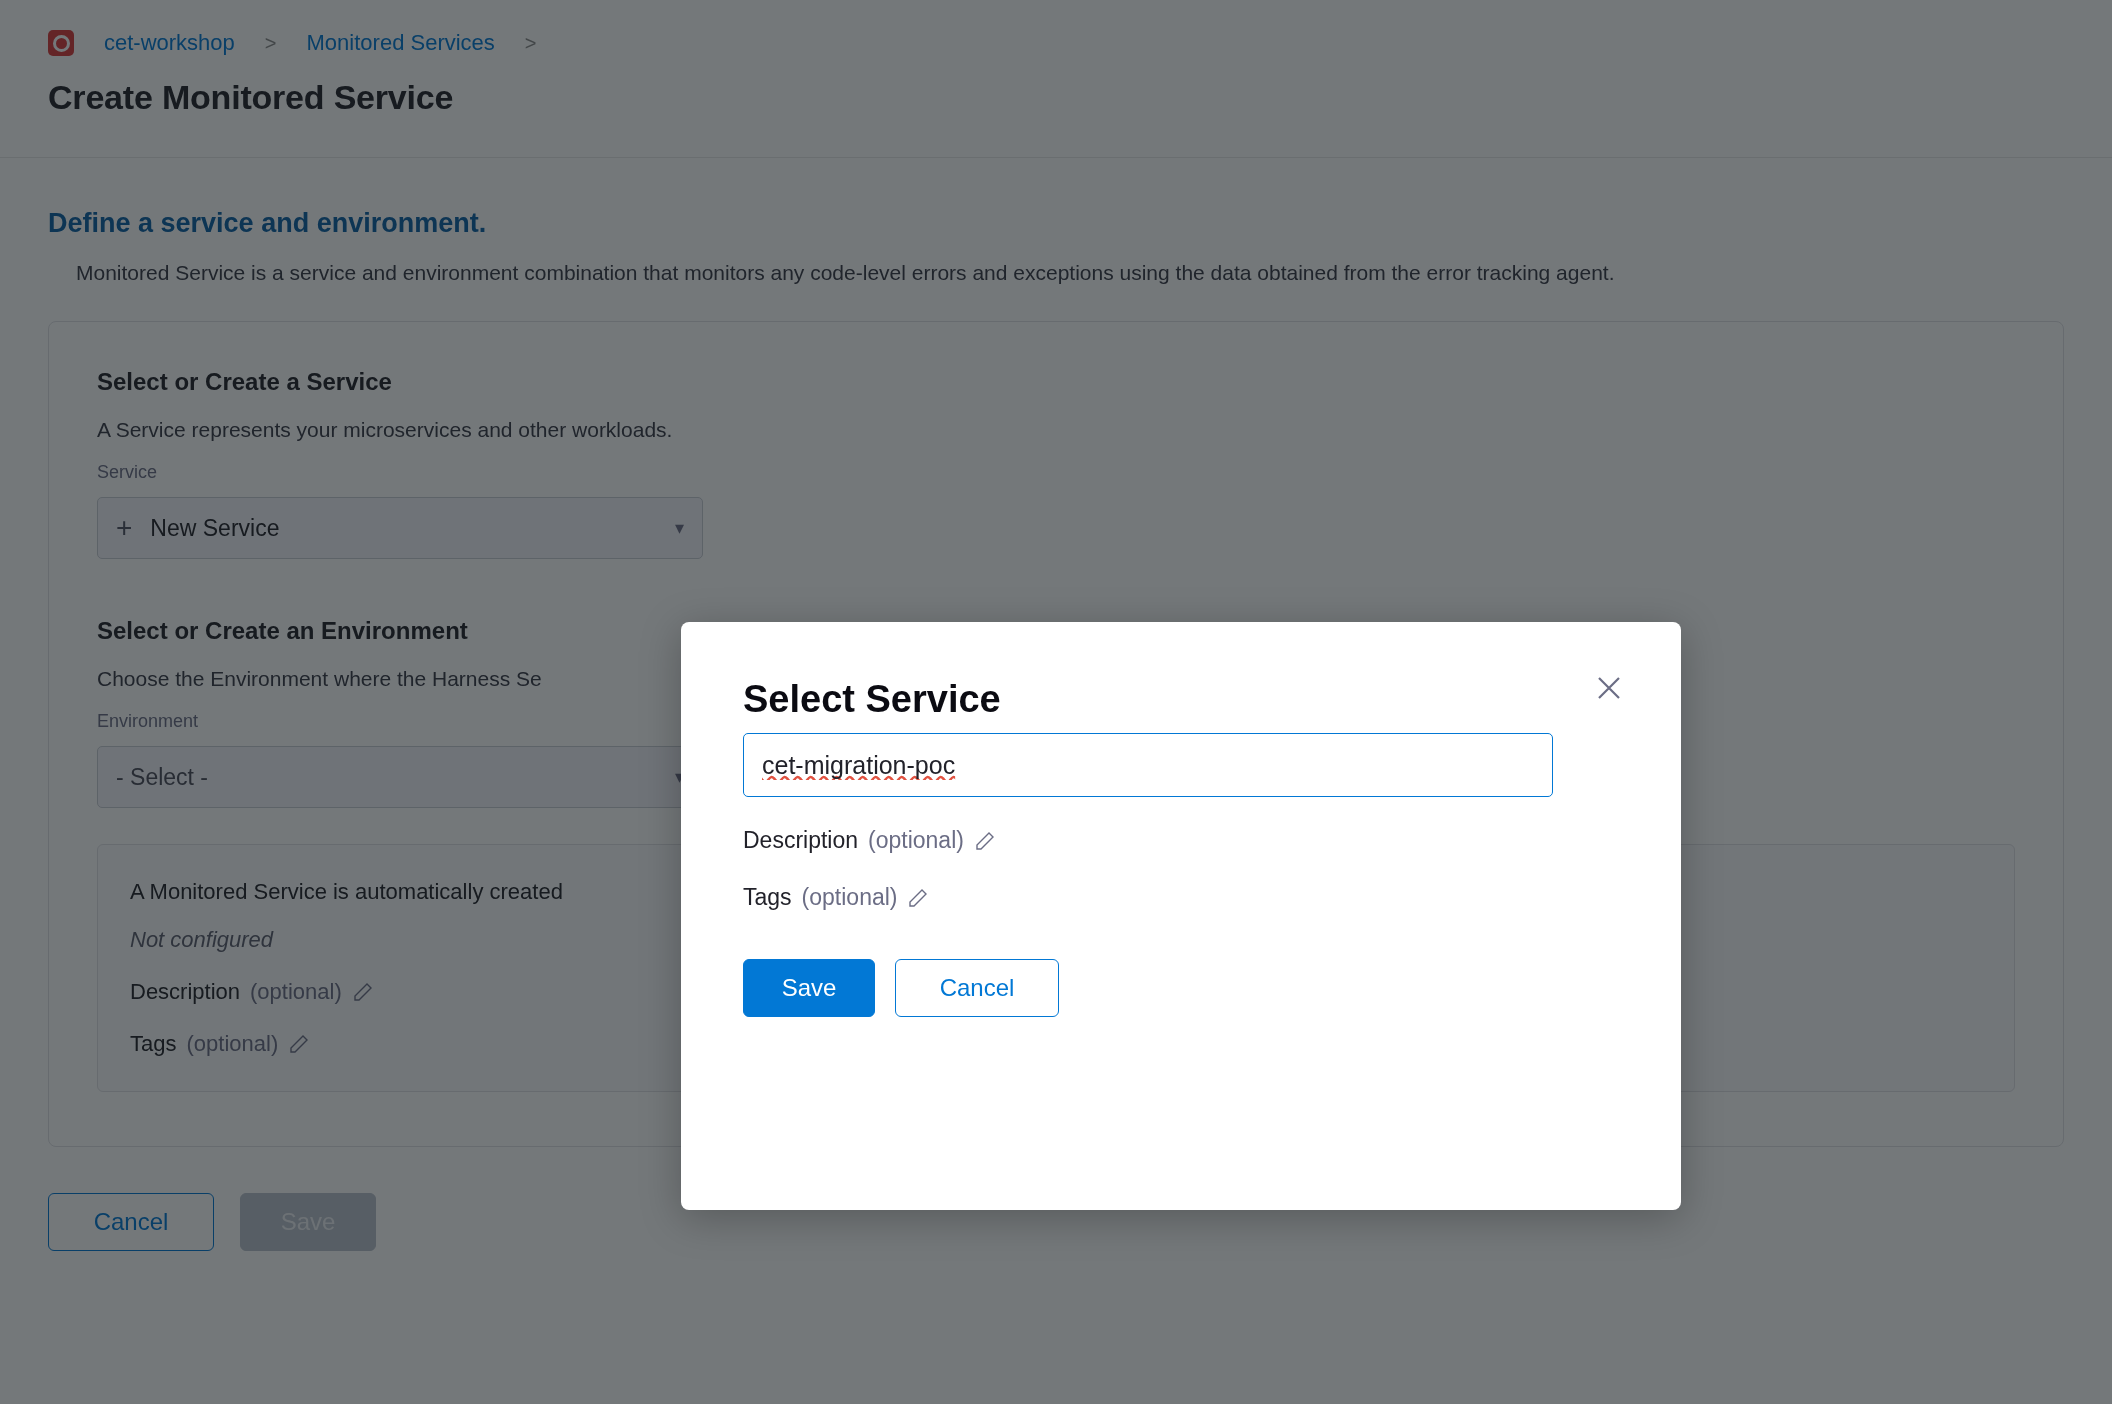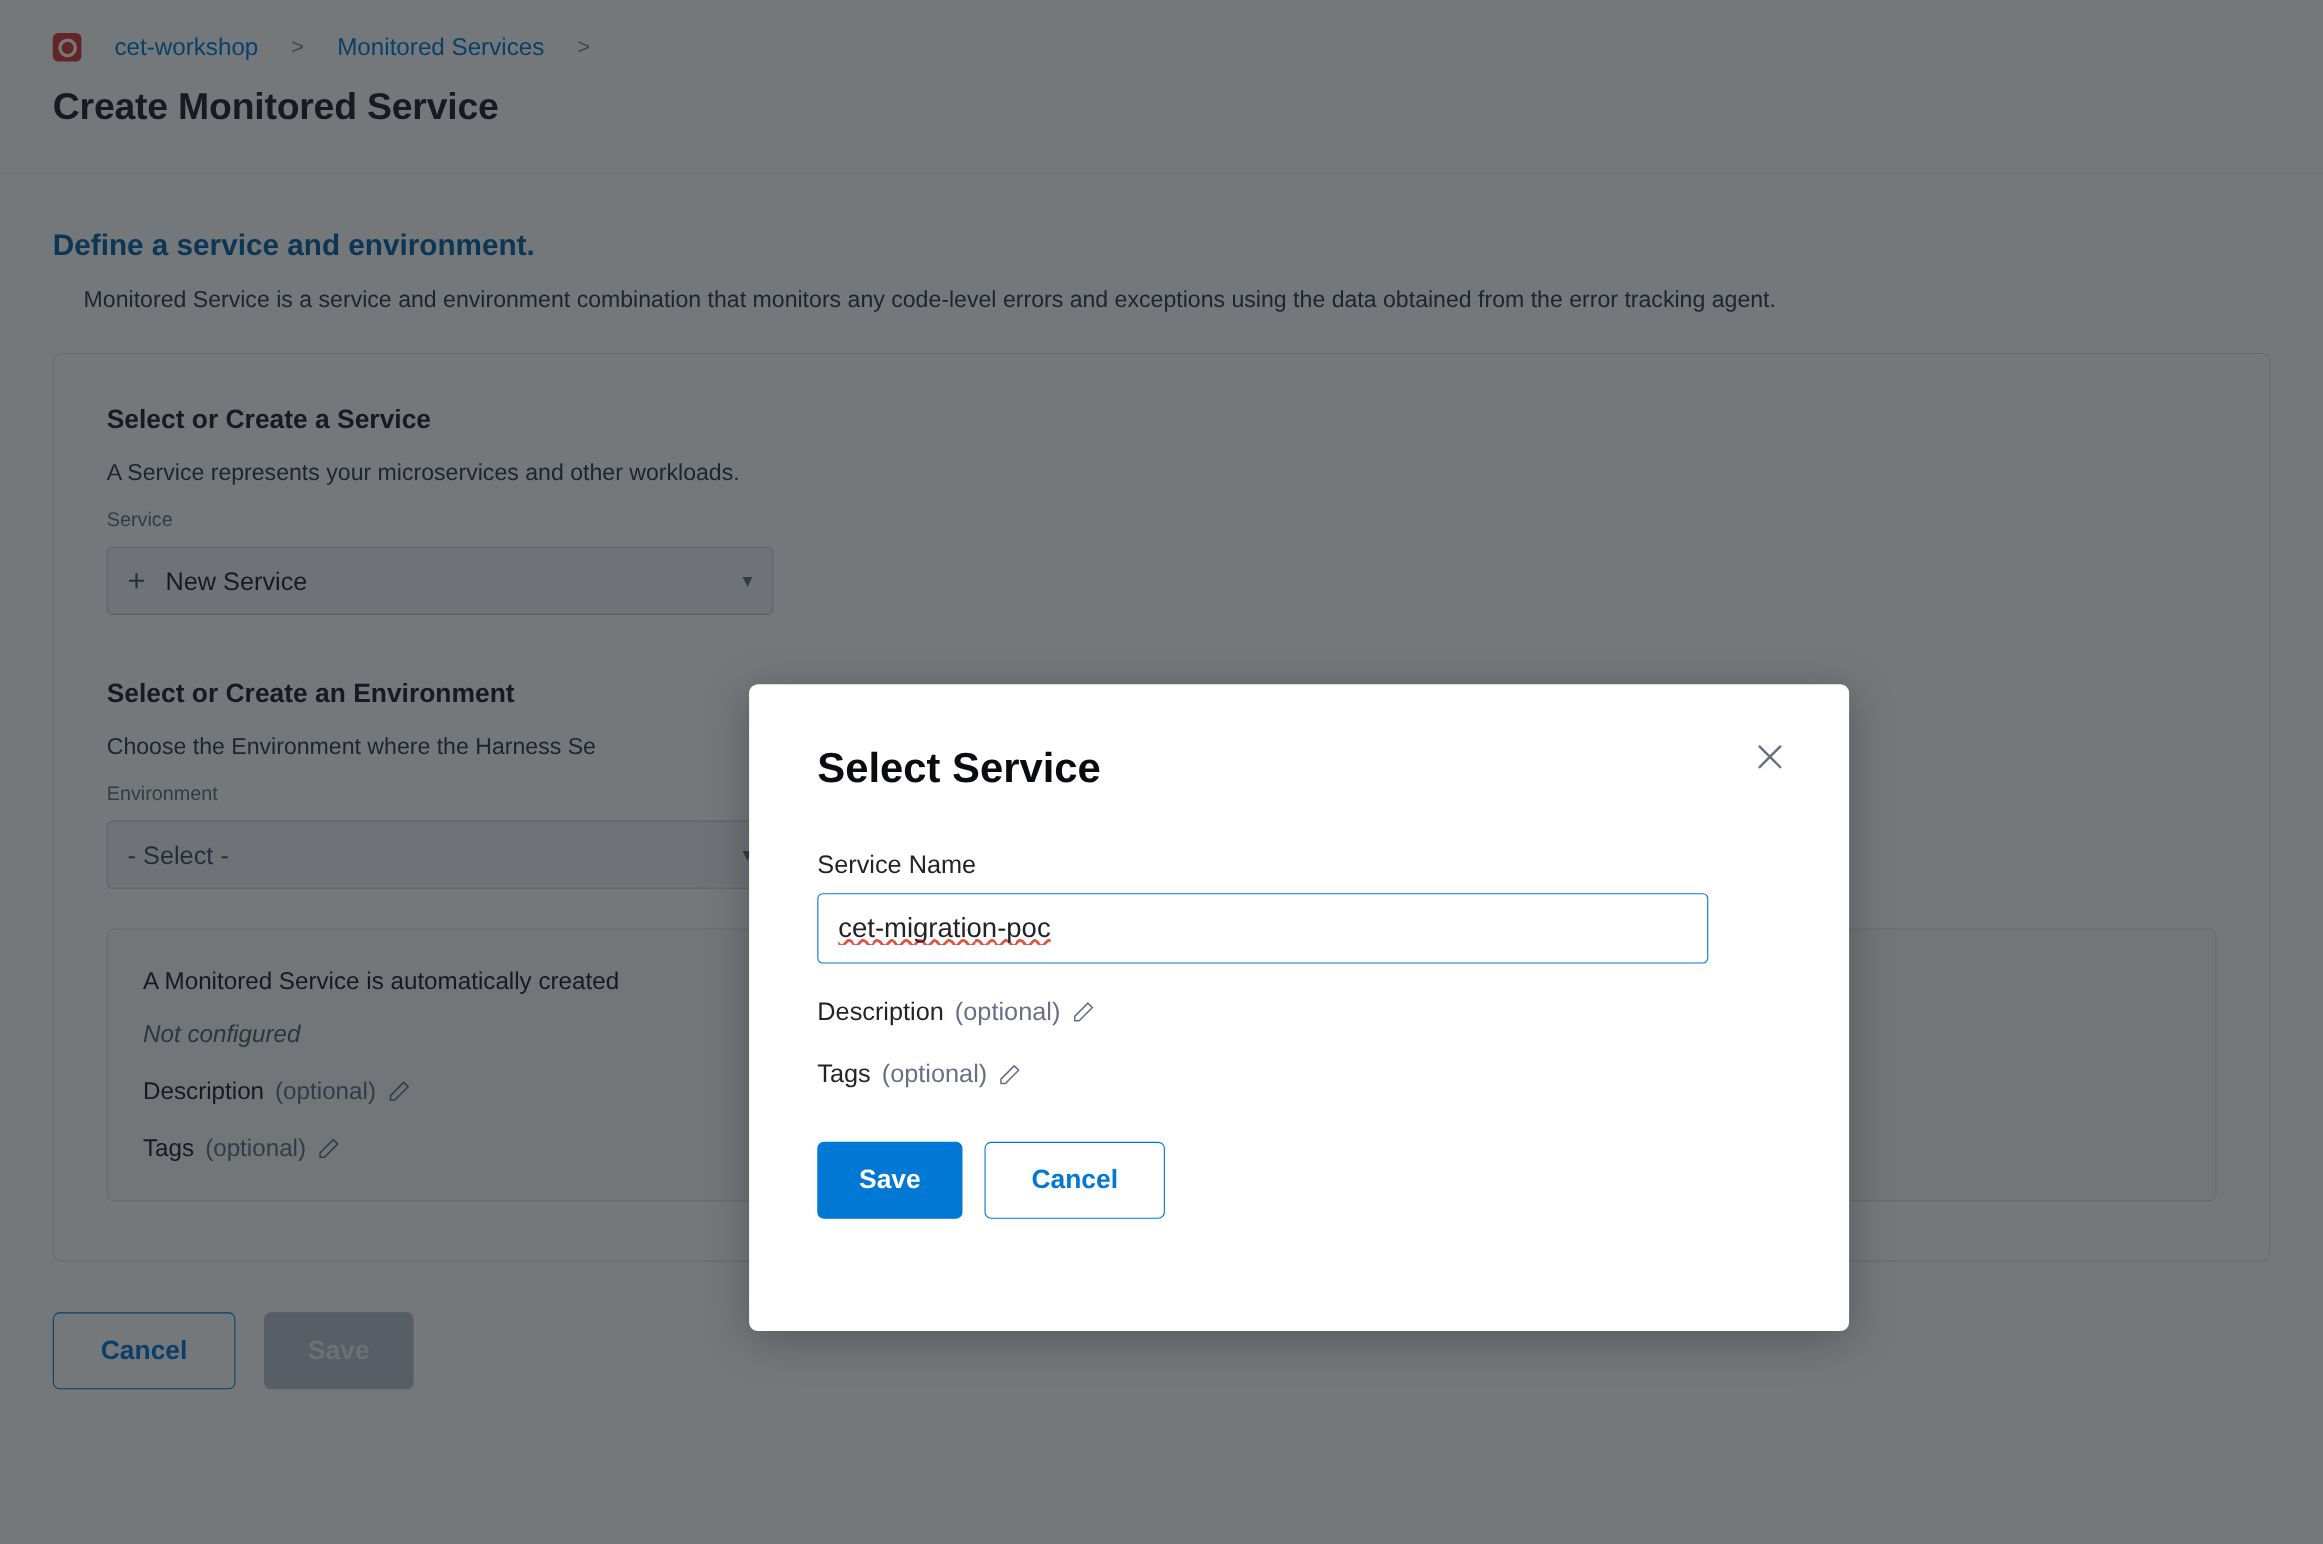--- a/index.html
+++ b/index.html
@@ -163,24 +163,24 @@
   .pencil svg { display: block; }
 
   .footer-actions {
     margin-top: 46px;
     display: flex;
     gap: 26px;
     padding: 0 48px;
   }
   .btn {
     font-size: 24px;
-    font-weight: bold;
+    font-weight: normal;
     border-radius: 6px;
     padding: 0 30px;
-    height: 70px;
+    height: 58px;
     display: inline-flex;
     align-items: center;
     justify-content: center;
     cursor: pointer;
   }
   .btn-cancel-outline {
     border: 1px solid #0278d5;
     color: #0278d5;
     background: #ffffff;
     min-width: 166px;
@@ -356,21 +356,20 @@
 
   <div class="modal">
     <h2>Select Service</h2>
 
     <div class="modal-close">
       <svg width="40" height="40" viewBox="0 0 40 40" fill="none" stroke="#6b6d85" stroke-width="2.2">
         <path d="M10 10 L30 30 M30 10 L10 30"></path>
       </svg>
     </div>
 
-    <div class="modal-field-label">Service Name</div>
     <input class="modal-input" type="text" value="cet-migration-poc" style="">
 
     <div class="modal-optrow">
       <span>Description</span>
       <span class="opt">(optional)</span>
       <span class="pencil">
         <svg width="22" height="22" viewBox="0 0 22 22" fill="none" stroke="#6b6d85" stroke-width="1.4">
           <path d="M15 3l4 4L7 19H3v-4L15 3z"></path>
         </svg>
       </span>

